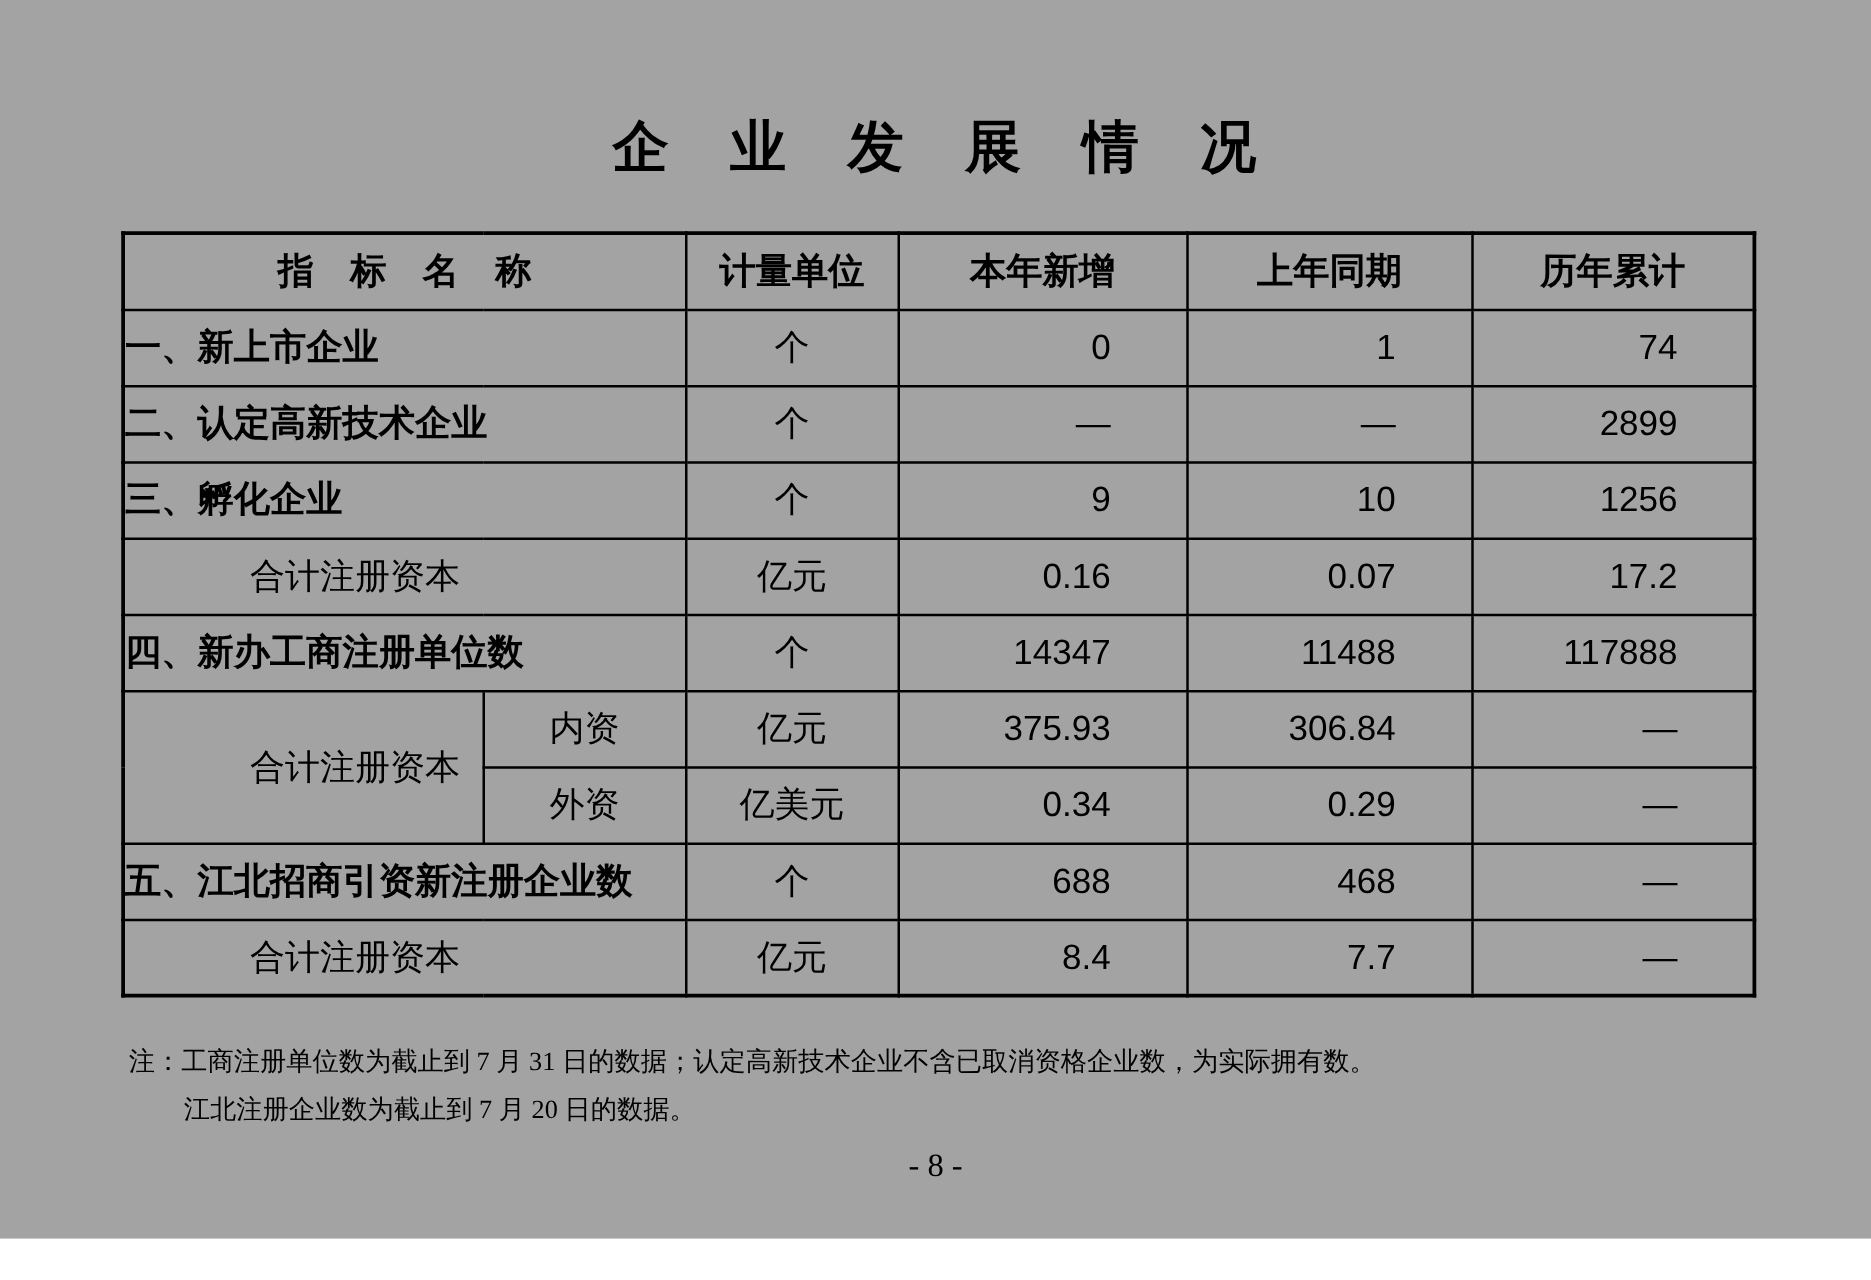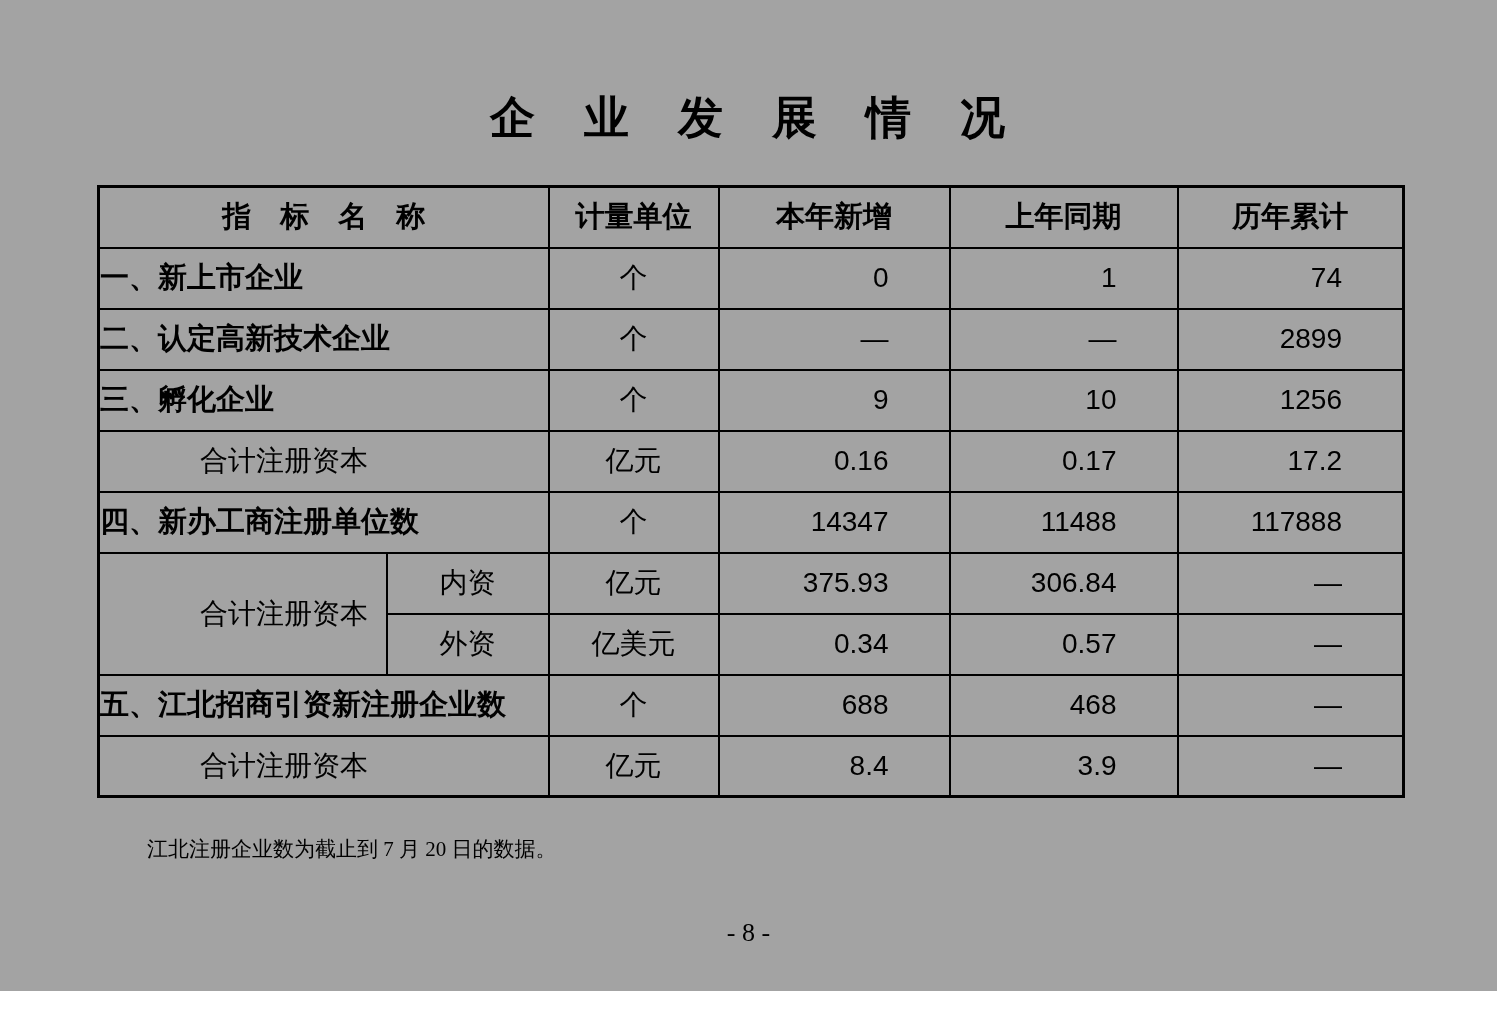--- a/index.html
+++ b/index.html
@@ -142,21 +142,21 @@
         <td colspan="2" class="label-bold">三、孵化企业</td>
         <td class="unit">个</td>
         <td class="num">9</td>
         <td class="num">10</td>
         <td class="num">1256</td>
       </tr>
       <tr>
         <td colspan="2" class="label-indent">合计注册资本</td>
         <td class="unit">亿元</td>
         <td class="num">0.16</td>
-        <td class="num">0.17</td>
+        <td class="num">0.07</td>
         <td class="num">17.2</td>
       </tr>
       <tr>
         <td colspan="2" class="label-bold">四、新办工商注册单位数</td>
         <td class="unit">个</td>
         <td class="num">14347</td>
         <td class="num">11488</td>
         <td class="num">117888</td>
       </tr>
       <tr>
@@ -164,39 +164,40 @@
         <td class="sublabel">内资</td>
         <td class="unit">亿元</td>
         <td class="num">375.93</td>
         <td class="num">306.84</td>
         <td class="num">—</td>
       </tr>
       <tr>
         <td class="sublabel">外资</td>
         <td class="unit">亿美元</td>
         <td class="num">0.34</td>
-        <td class="num">0.57</td>
+        <td class="num">0.29</td>
         <td class="num">—</td>
       </tr>
       <tr>
         <td colspan="2" class="label-bold">五、江北招商引资新注册企业数</td>
         <td class="unit">个</td>
         <td class="num">688</td>
         <td class="num">468</td>
         <td class="num">—</td>
       </tr>
       <tr>
         <td colspan="2" class="label-indent">合计注册资本</td>
         <td class="unit">亿元</td>
         <td class="num">8.4</td>
-        <td class="num">3.9</td>
+        <td class="num">7.7</td>
         <td class="num">—</td>
       </tr>
     </tbody>
   </table>
 
   <div class="note">
+    <div class="note-line-1">注：工商注册单位数为截止到 7 月 31 日的数据；认定高新技术企业不含已取消资格企业数，为实际拥有数。</div>
     <div class="note-line-2">江北注册企业数为截止到 7 月 20 日的数据。</div>
   </div>
 
   <div class="page-number">- 8 -</div>
 
 </div>
 
 </body></html>

